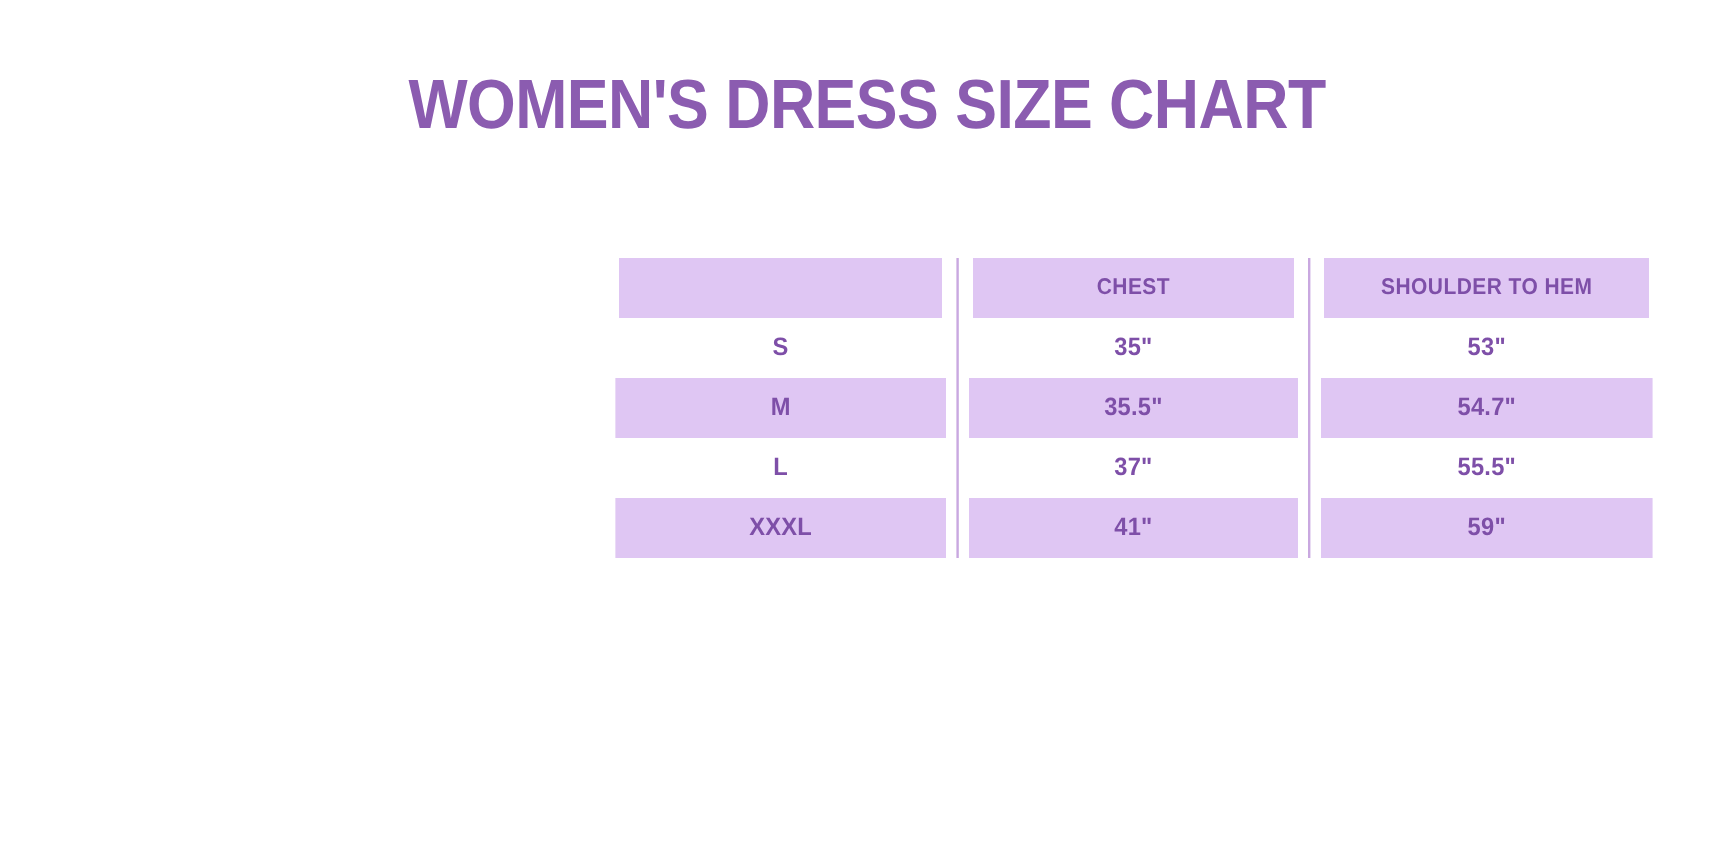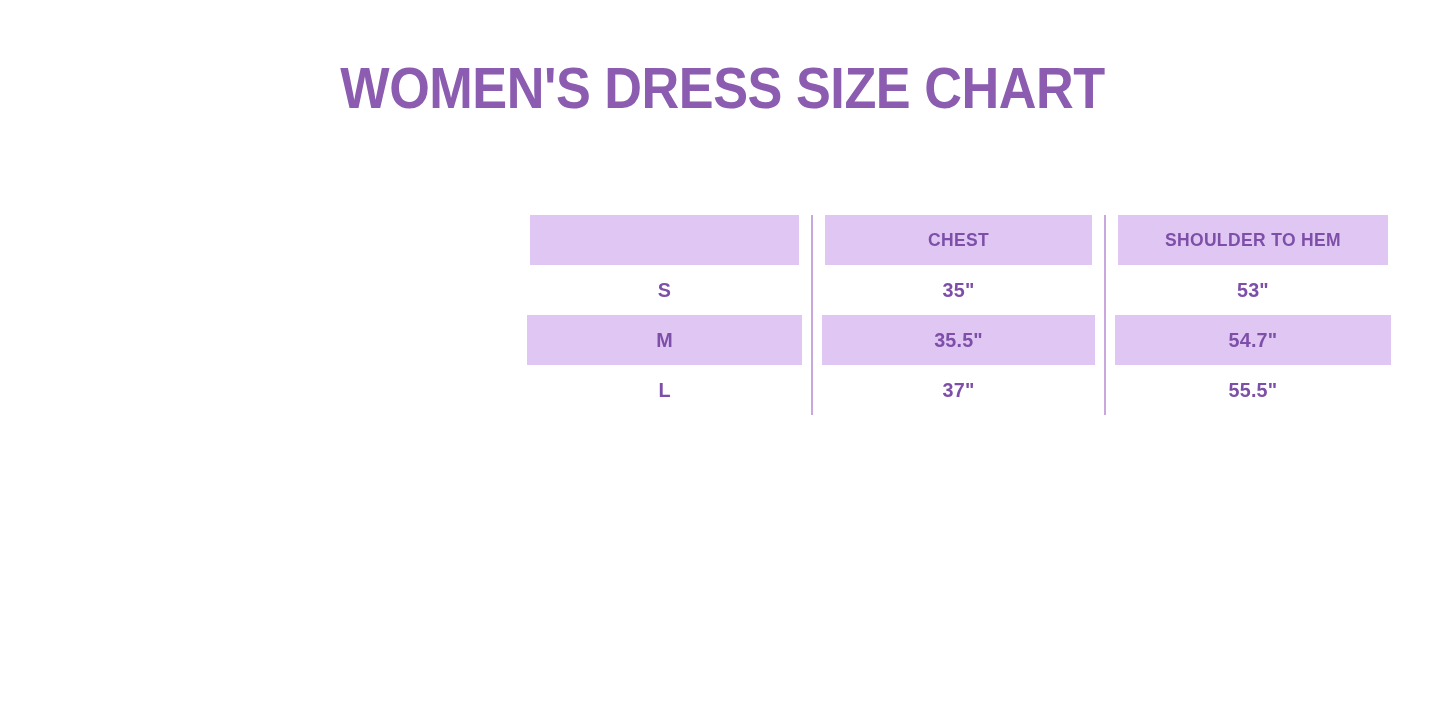--- a/index.html
+++ b/index.html
@@ -34,21 +34,21 @@
     transform: scaleX(0.9);
     transform-origin: center top;
     line-height: 1.1;
     white-space: nowrap;
     user-select: none;
   }
 
   
   .size-table-wrap {
     position: absolute;
-    left: 518px;
+    left: 504px;
     top: 215px;
     width: 882px;
   }
 
   table.size-table {
     width: 882px;
     border-collapse: collapse;
     table-layout: fixed;
   }
 
@@ -135,17 +135,22 @@
         </tr>
 
         <tr class="band-plain">
           <td>L</td>
           <td class="sep">37"</td>
           <td class="sep">55.5"</td>
         </tr>
 
 
 
+        <tr class="band-fill">
+          <td>XXXL</td>
+          <td class="sep">41"</td>
+          <td class="sep">59"</td>
+        </tr>
       </tbody>
     </table>
   </div>
 
 </div>
 
 </body></html>

